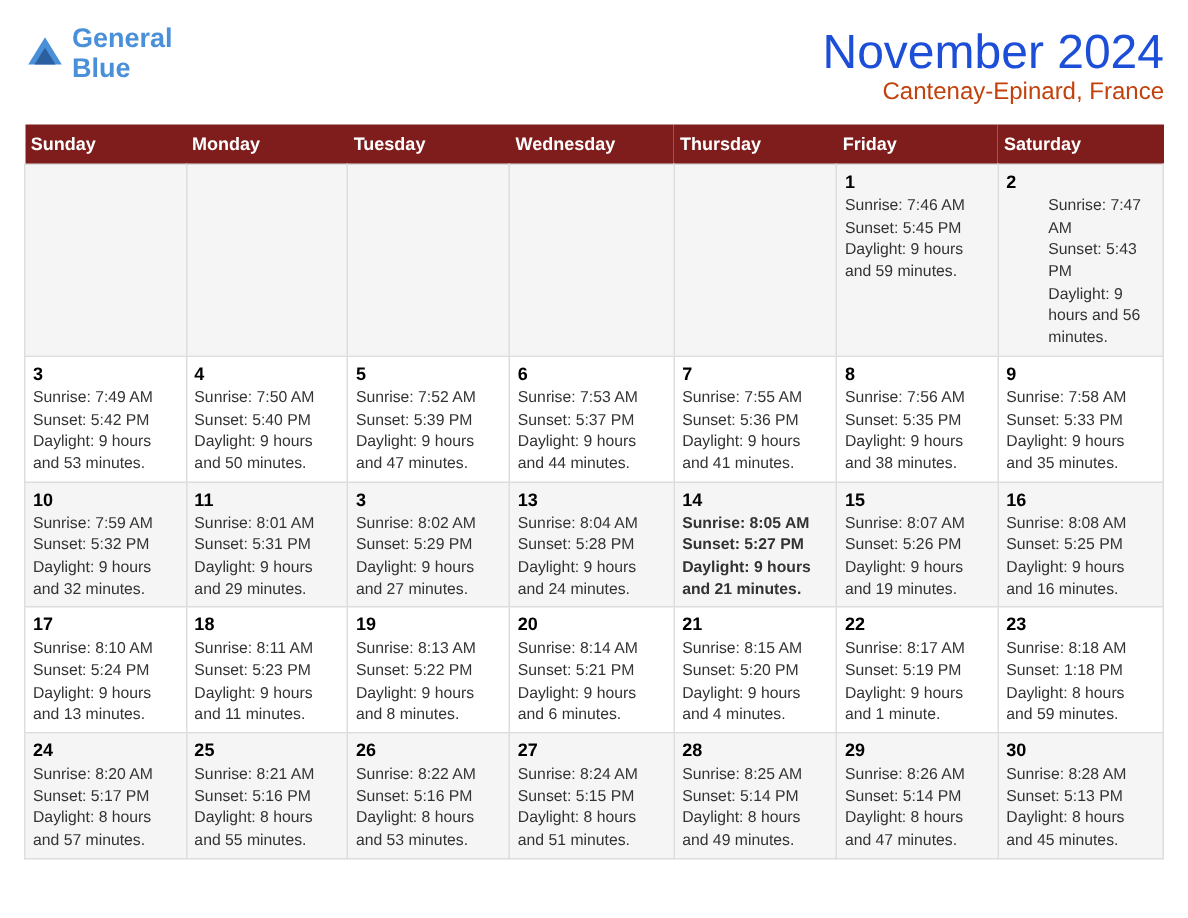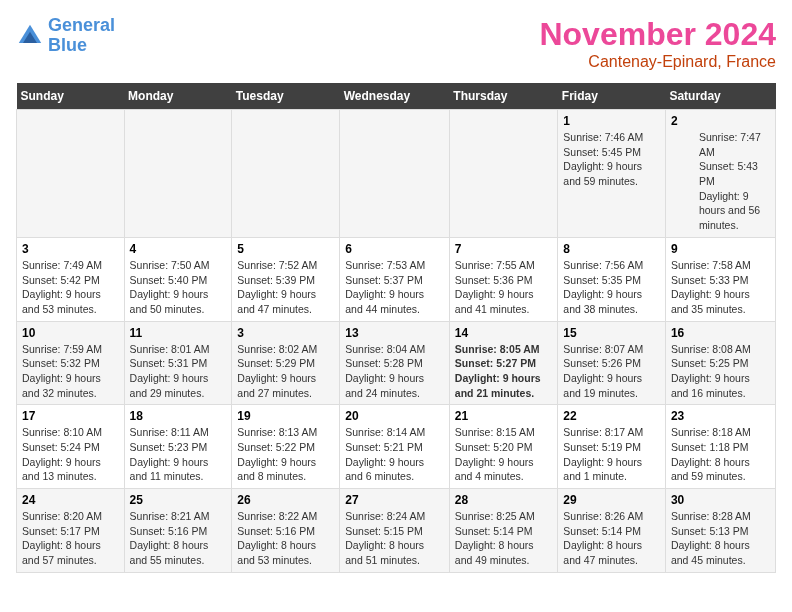--- a/index.html
+++ b/index.html
@@ -32,34 +32,34 @@
     }
     .logo-icon {
       width: 28px;
       height: 28px;
     }
     .title-area {
       text-align: right;
     }
     .main-title {
       font-size: 32px;
-      font-weight: bold;
-      color: #ec4899;
+      font-weight: normal;
+      color: #1d4ed8;
     }
     .subtitle {
       font-size: 16px;
       color: #c2410c;
     }
     table {
       width: 100%;
       border-collapse: collapse;
       font-size: 11px;
     }
     thead tr th {
-      background-color: #404040;
+      background-color: #7f1d1d;
       color: #fff;
       padding: 6px 4px;
       text-align: left;
       font-size: 12px;
       font-weight: bold;
     }
     tbody tr td {
       border: 1px solid #ddd;
       padding: 4px 5px;
       vertical-align: top;

